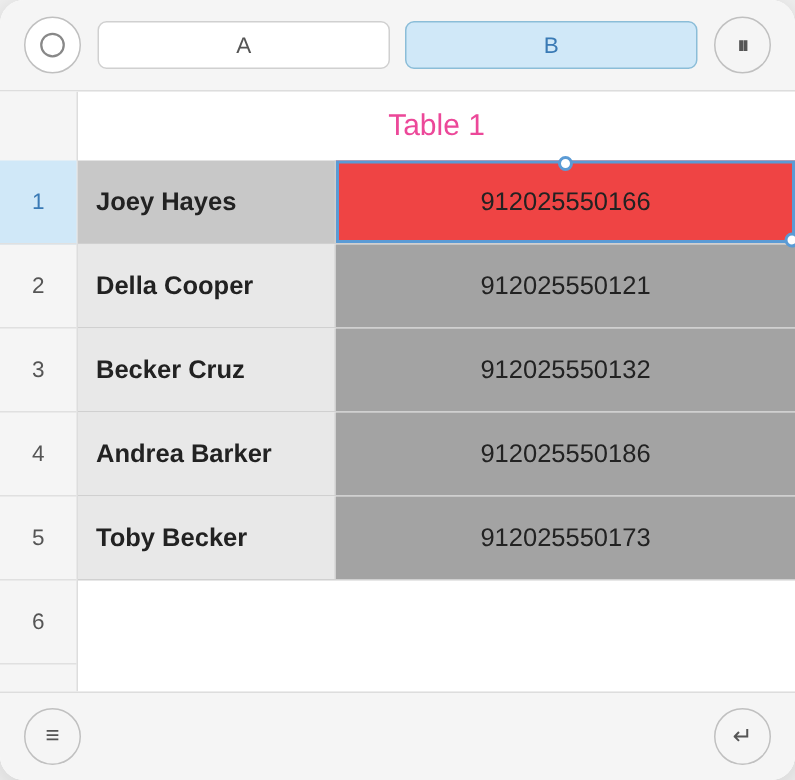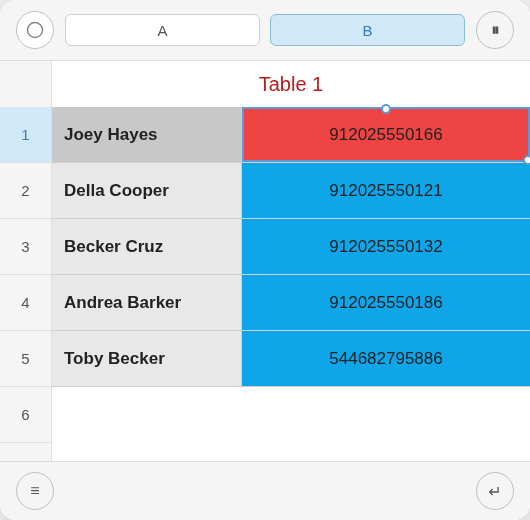--- a/index.html
+++ b/index.html
@@ -131,59 +131,59 @@
       position: relative;
     }
 
     .table-title {
       height: 46px;
       display: flex;
       align-items: center;
       justify-content: center;
       font-size: 20px;
       font-weight: 400;
-      color: #b91c1c;
+      color: #ec4899;
       flex-shrink: 0;
     }
 
     .table-grid {
       flex: 1;
       display: flex;
       flex-direction: column;
       position: relative;
     }
 
     .table-row {
       display: flex;
       height: 56px;
       flex-shrink: 0;
       border-bottom: 1px solid #d0d0d0;
     }
 
     .cell-name {
-      width: 190px;
+      width: 172px;
       flex-shrink: 0;
       display: flex;
       align-items: center;
       padding: 0 12px;
       font-size: 17px;
       font-weight: 700;
       color: #222;
       border-right: 1px solid #d0d0d0;
       background: #e8e8e8;
     }
 
     .cell-phone {
       flex: 1;
       display: flex;
       align-items: center;
       justify-content: center;
       font-size: 17px;
       color: #222;
-      background: #0ea5e9;
+      background: #a3a3a3;
     }
 
     
     .table-row.selected .cell-name {
       background: #c8c8c8;
     }
 
     .table-row.selected .cell-phone {
       background: #ef4444;
       border: 2px solid #5b9bd5;
@@ -320,21 +320,21 @@
           <div class="cell-phone">
             <span>912025550186</span>
           </div>
         </div>
 
         <div class="table-row">
           <div class="cell-name">
             <span>Toby Becker</span>
           </div>
           <div class="cell-phone">
-            <span>544682795886</span>
+            <span>912025550173</span>
           </div>
         </div>
 
       </div>
     </div>
   </div>
 
   <div class="bottom-toolbar">
     <div class="bottom-btn">
       <span>≡</span>

